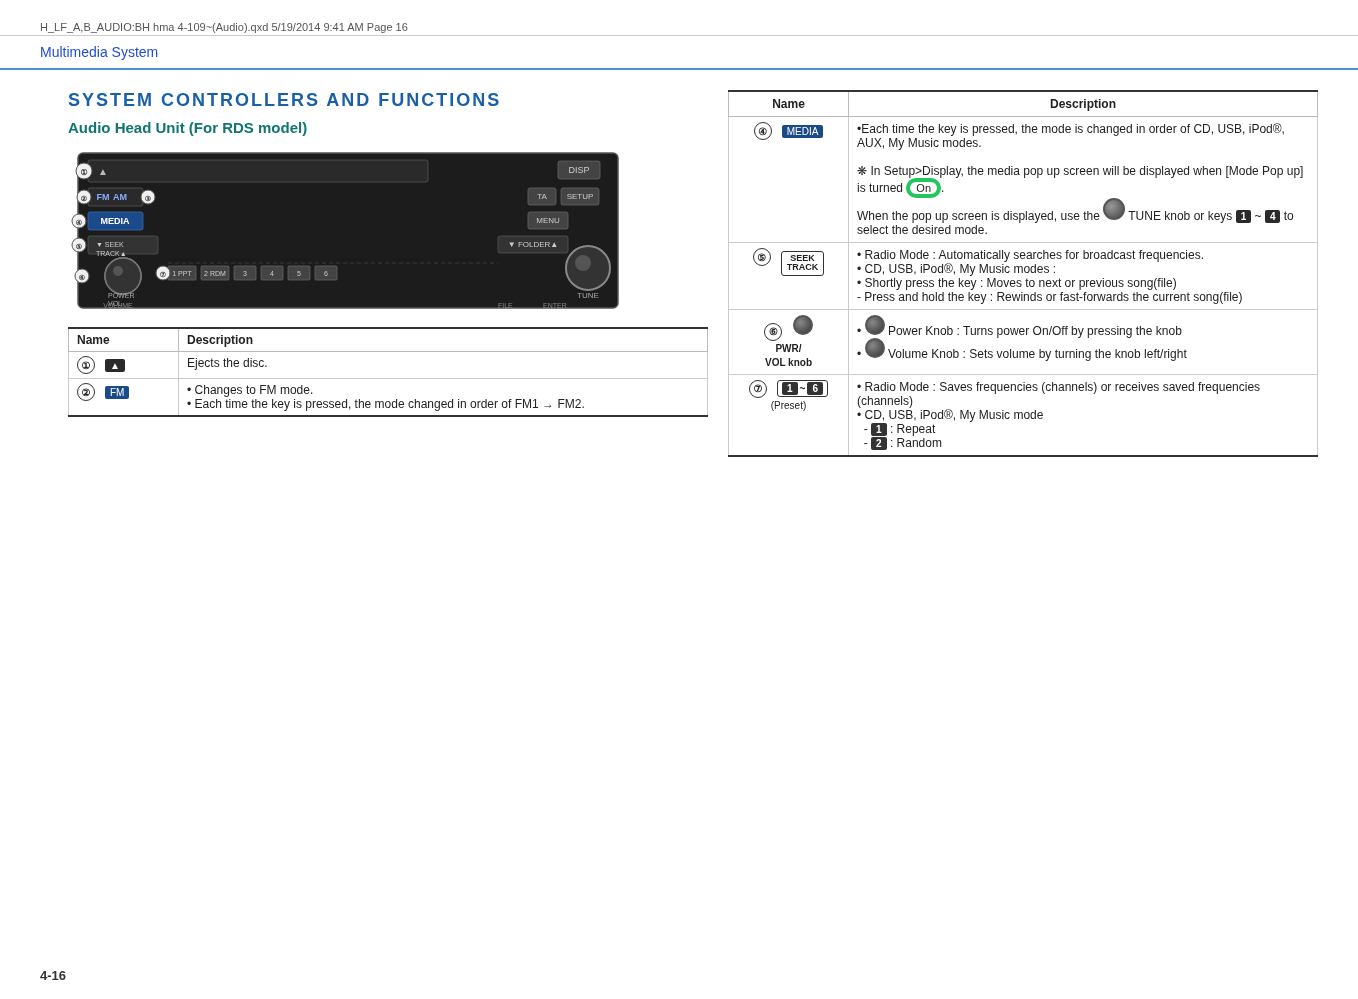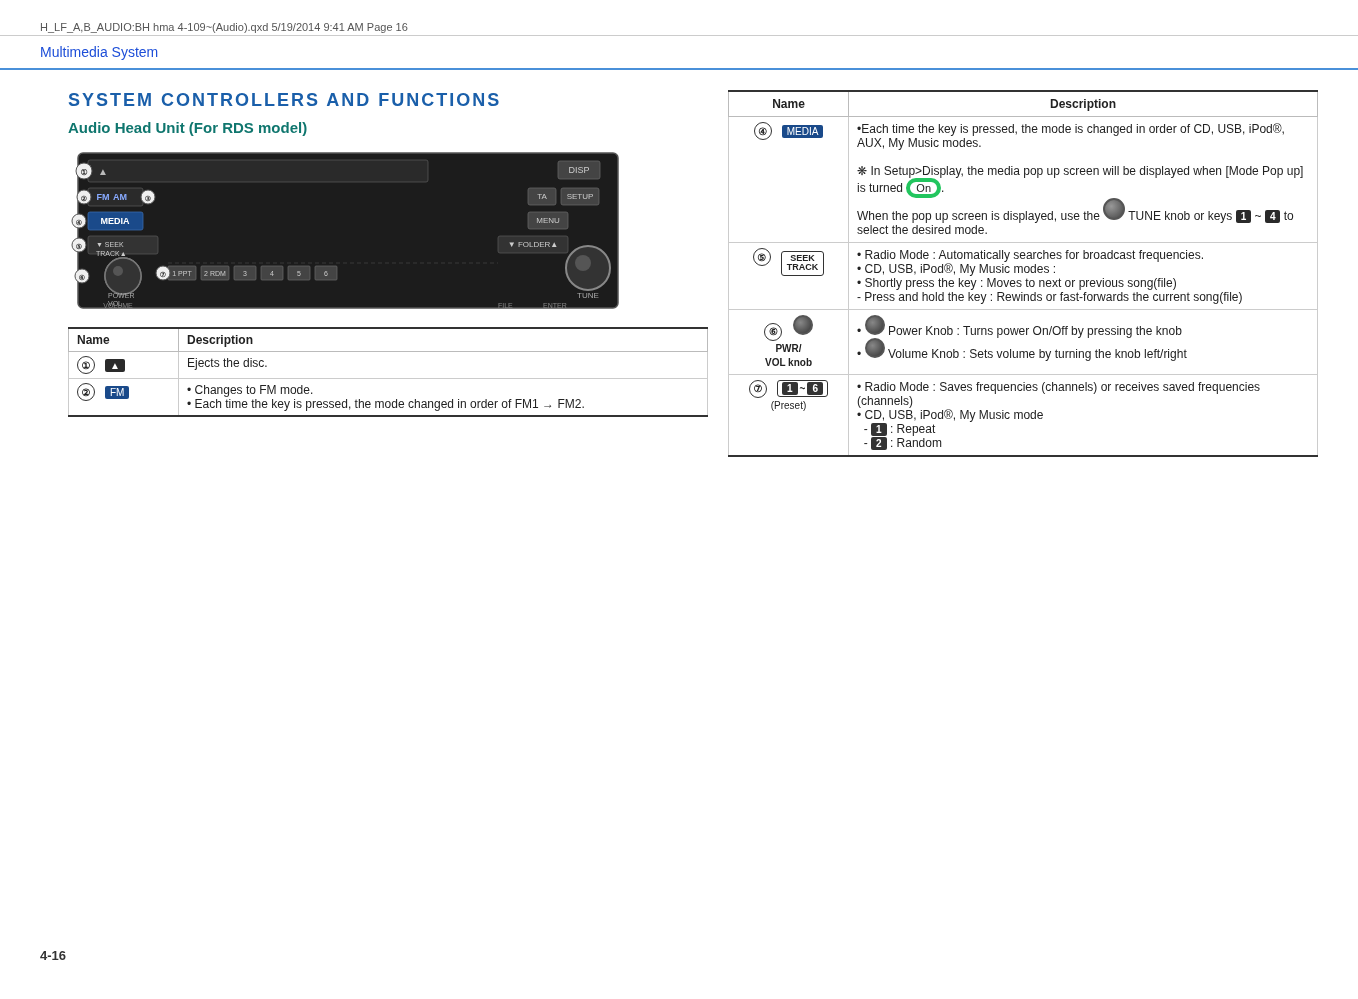--- a/index.html
+++ b/index.html
@@ -198,21 +198,21 @@
       gap: 2px;
       border: 1.5px solid #333;
       border-radius: 3px;
       padding: 1px 4px;
       font-size: 10px;
       font-weight: bold;
     }
 
     .page-number {
       position: absolute;
-      bottom: 36px;
+      bottom: 16px;
       left: 40px;
       font-size: 13px;
       font-weight: bold;
       color: #333;
     }
 
     .circle-knob-big {
       display: inline-flex;
       align-items: center;
       justify-content: center;

